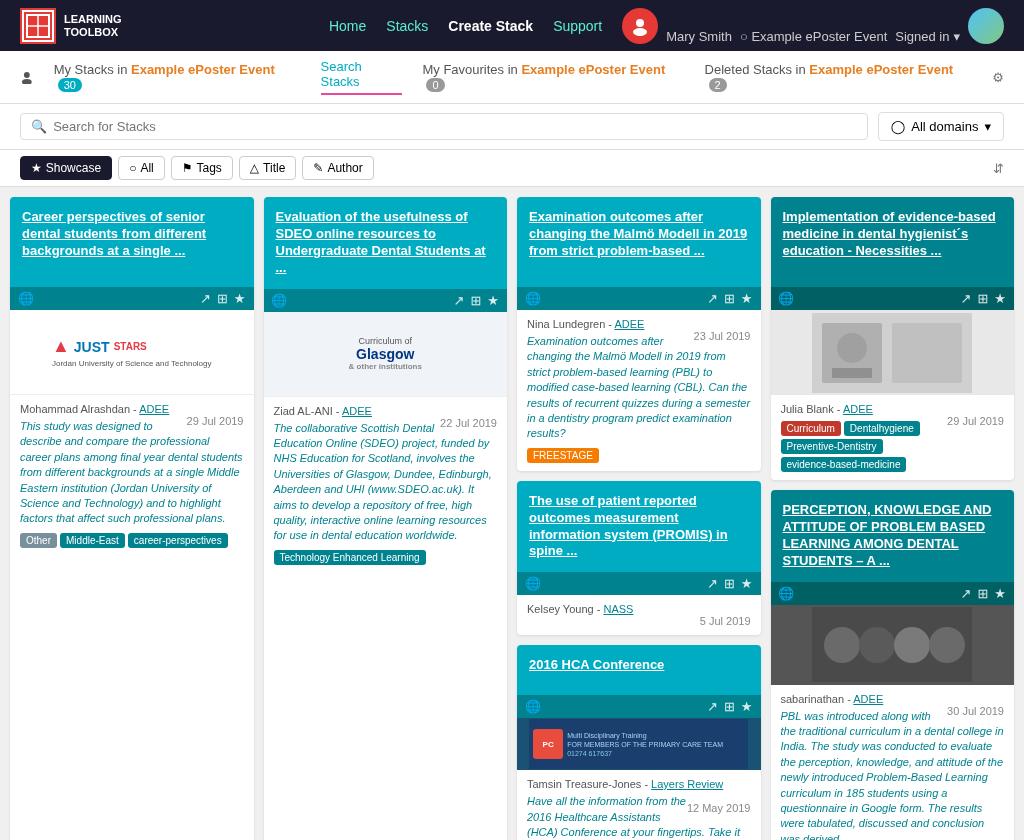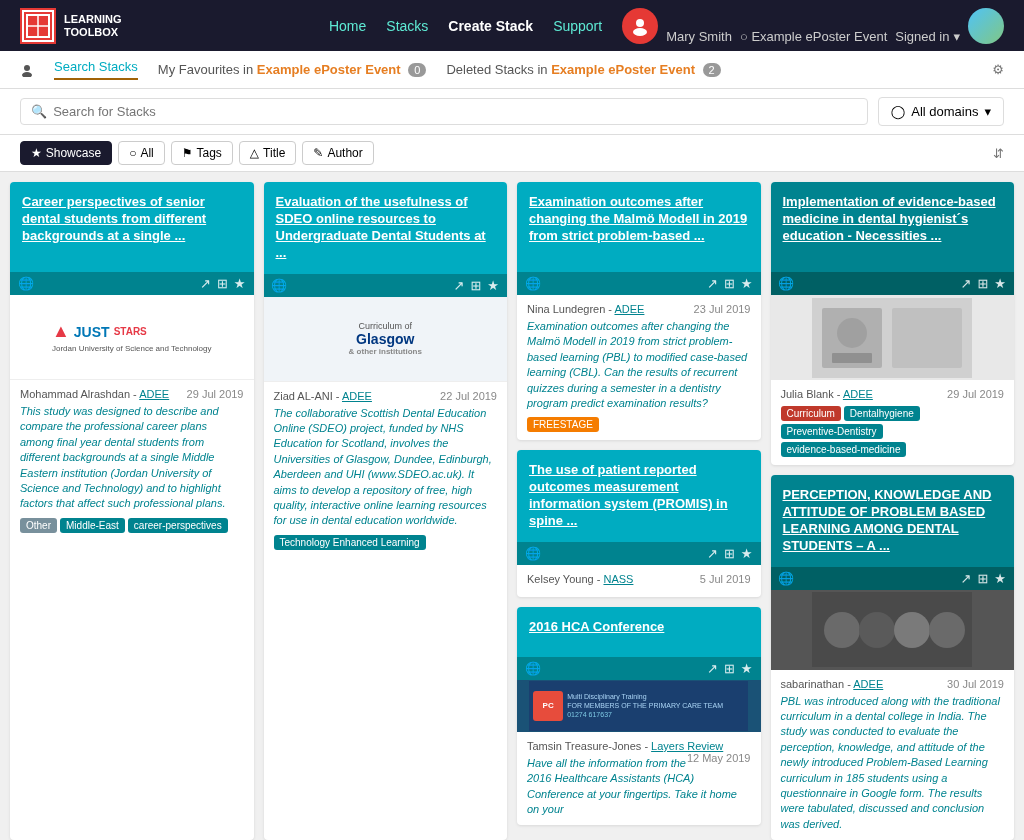--- a/index.html
+++ b/index.html
@@ -16,21 +16,21 @@
     .nav a { color: #5eead4; text-decoration: none; font-size: 14px; }
     .nav-create { color: white !important; font-weight: bold; }
     .nav-user { display: flex; align-items: flex-end; gap: 8px; color: #ccc; font-size: 13px; }
     .avatar { width: 36px; height: 36px; border-radius: 50%; background: #e53935; overflow: hidden; display: flex; align-items: center; justify-content: center; color: white; font-weight: bold; font-size: 14px; }
     .avatar-img { width: 36px; height: 36px; border-radius: 50%; background: linear-gradient(135deg, #4fc3f7, #81c784); }
     .signed-in { display: flex; align-items: center; gap: 4px; color: #ccc; cursor: pointer; }
 
     
     .sub-header { background: #fff; border-bottom: 1px solid #ddd; padding: 8px 20px; display: flex; align-items: center; gap: 20px; font-size: 13px; }
     .sub-header a { text-decoration: none; color: #555; }
-    .sub-header a.active { color: #00acc1; border-bottom: 2px solid #a16207; padding-bottom: 4px; }
+    .sub-header a.active { color: #00acc1; border-bottom: 2px solid #ec4899; padding-bottom: 4px; }
     .badge { background: #00acc1; color: white; border-radius: 10px; padding: 1px 6px; font-size: 11px; margin-left: 4px; }
     .badge-grey { background: #999; }
     .badge-teal { background: #00acc1; }
     .settings-icon { margin-left: auto; color: #777; cursor: pointer; }
     .highlight-text { color: #e67e22; font-weight: bold; }
 
     
     .search-bar { background: #fff; padding: 8px 20px; display: flex; align-items: center; gap: 10px; border-bottom: 1px solid #ddd; }
     .search-input-wrap { flex: 1; display: flex; align-items: center; border: 1px solid #ddd; border-radius: 4px; padding: 5px 10px; background: #fff; }
     .search-input-wrap input { border: none; outline: none; width: 100%; font-size: 13px; }
@@ -46,21 +46,21 @@
     
     .cards-grid { display: grid; grid-template-columns: repeat(4, 1fr); gap: 0; padding: 10px; background: #f0f0f0; gap: 10px; }
     .card { background: white; border-radius: 4px; overflow: hidden; box-shadow: 0 1px 3px rgba(0,0,0,0.1); display: flex; flex-direction: column; }
     .card-header { background: #00acc1; color: white; padding: 12px; font-size: 13px; font-weight: bold; line-height: 1.3; min-height: 90px; text-decoration: underline; }
     .card-header.dark-teal { background: #00838f; }
     .card-header.teal { background: #00acc1; }
 
     .card-body { padding: 8px 10px; flex: 1; }
     .card-author { font-size: 11px; color: #555; margin-bottom: 4px; }
     .card-author a { color: #00838f; text-decoration: underline; }
-    .card-date { color: #888; font-size: 11px; float: right; }
+    .card-date { color: #888; font-size: 11px; float: right; margin-top: 12px; }
     .card-desc { font-size: 11px; color: #00838f; line-height: 1.4; font-style: italic; margin-top: 4px; }
     .card-tags { margin-top: 6px; display: flex; flex-wrap: wrap; gap: 3px; }
     .tag { padding: 2px 6px; border-radius: 3px; font-size: 10px; color: white; }
     .tag-grey { background: #78909c; }
     .tag-teal { background: #00838f; }
 
     .card-tools-row { display: flex; align-items: center; justify-content: space-between; padding: 3px 8px; }
     .tool-icons { display: flex; gap: 6px; }
   </style>
 </head>
@@ -101,20 +101,25 @@
       <div class="avatar-img"></div>
     </div>
   </nav>
 </header>
 
 <div class="sub-header">
   <svg width="14" height="14" viewBox="0 0 14 14">
       <circle cx="7" cy="5" r="3" fill="#555"></circle>
       <ellipse cx="7" cy="12" rx="5" ry="3" fill="#555"></ellipse>
     </svg>
+  <a href="#">
+    <span>My Stacks in</span>
+    <span class="highlight-text">Example ePoster Event</span>
+    <span class="badge badge-teal">30</span>
+  </a>
   <a href="#" class="active">Search Stacks</a>
   <a href="#">
     <span>My Favourites in</span>
     <span class="highlight-text">Example ePoster Event</span>
     <span class="badge badge-grey">0</span>
   </a>
   <a href="#">
     <span>Deleted Stacks in</span>
     <span class="highlight-text">Example ePoster Event</span>
     <span class="badge badge-grey">2</span>

